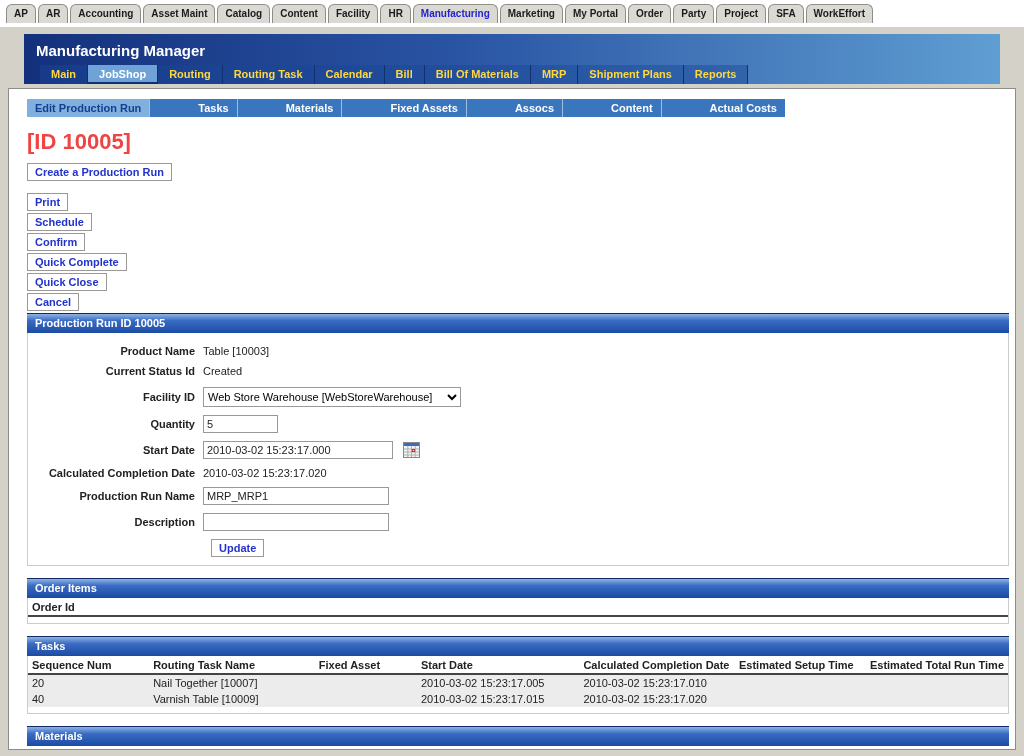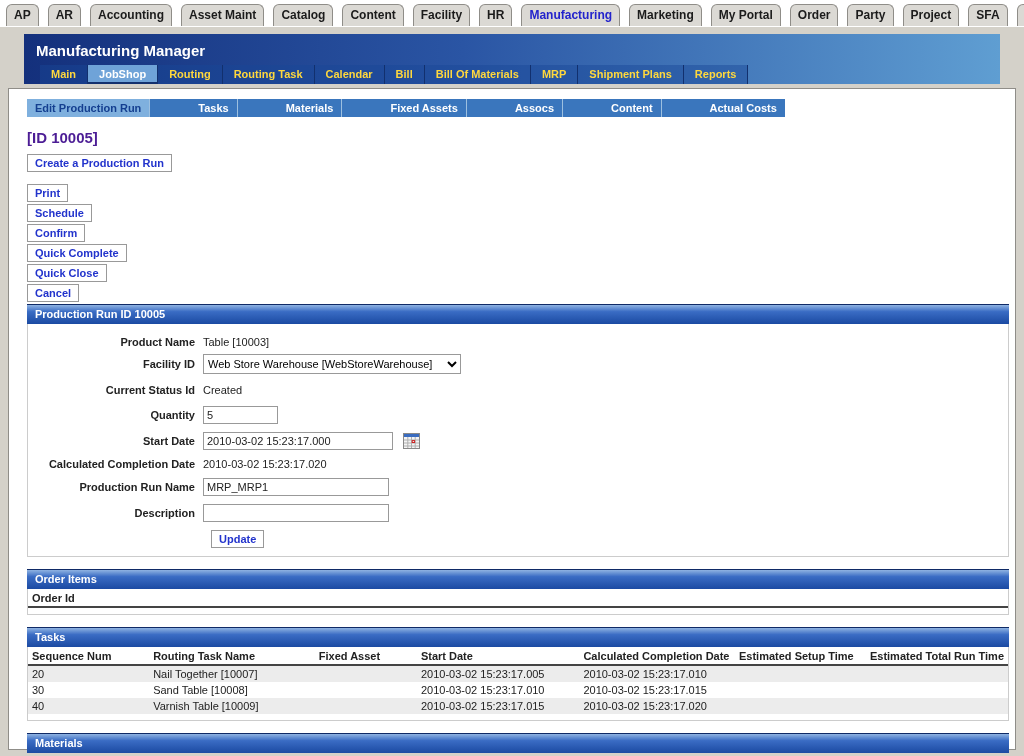--- a/index.html
+++ b/index.html
@@ -7,23 +7,23 @@
   body {
     width:1024px; height:756px; overflow:hidden;
     background:#d4d1c9;
     font-family:"Liberation Sans", sans-serif;
     font-size:11px; color:#222;
   }
 
   
   .app-tabbar { background:#ffffff; padding:4px 0 0 6px; white-space:nowrap; height:27px; }
   .app-tab {
-    display:inline-block; padding:3px 7px 4px 7px; margin-right:9px;
+    display:inline-block; padding:3px 7px 4px 7px; margin-right:2px;
     background:#dbd9d4; border:1px solid #8f8d88; border-bottom:none;
-    border-radius:6px 6px 0 0; font-weight:bold; font-size:12px; color:#1b1b1b;
+    border-radius:6px 6px 0 0; font-weight:bold; font-size:10px; color:#1b1b1b;
     cursor:pointer;
   }
   .app-tab.selected { color:#2323cc; }
   .tab-underlay { height:7px; background:#d4d1c9; }
 
   
   .app-header { margin:0 24px; background:linear-gradient(90deg,#14307c 0%,#2a55a4 45%,#5f9ed2 100%); }
   .app-title { color:#ffffff; font-size:15px; font-weight:bold; padding:8px 0 6px 12px; }
   .app-menu { display:flex; padding-left:16px; }
   .menu-item {
@@ -40,21 +40,21 @@
 
   
   .subnav { display:inline-flex; background:#3a76bd;gap:40px; }
   .subnav-item {
     color:#ffffff; font-weight:bold; font-size:11px; padding:3px 8px;
     border-right:1px solid #9dc0e0; cursor:pointer; white-space:nowrap;
   }
   .subnav-item:last-child { border-right:none; }
   .subnav-item.selected { background:#7fb0de; color:#143f90; }
 
-  .page-title { color:#4c1d95; font-size:15px; font-weight:bold; margin:12px 0 8px 0; }
+  .page-title { color:#ef4444; font-size:22px; font-weight:bold; margin:12px 0 8px 0; }
 
   
   .btn {
     display:inline-block; background:#ffffff; border:1px solid #999;
     color:#2233cc; font-weight:bold; font-size:11px; padding:2px 7px;
     cursor:pointer; font-family:"Liberation Sans",sans-serif;
   }
   .btn-stack .btn { display:table; margin-bottom:2px; }
   .create-row { margin-bottom:12px; }
 
@@ -147,29 +147,29 @@
   
   <div class="section-bar">Production Run ID 10005</div>
   <div class="section-body form-body">
 
     <div class="form-row">
       <span class="form-label">Product Name</span>
       <span class="form-static">Table [10003]</span>
     </div>
 
     <div class="form-row" style="margin-bottom:8px;">
+      <span class="form-label">Current Status Id</span>
+      <span class="form-static">Created</span>
+    </div>
+
+    <div class="form-row" style="margin-bottom:8px;">
       <span class="form-label">Facility ID</span>
       <select>
         <option>Web Store Warehouse [WebStoreWarehouse]</option>
       </select>
-    </div>
-
-    <div class="form-row" style="margin-bottom:8px;">
-      <span class="form-label">Current Status Id</span>
-      <span class="form-static">Created</span>
     </div>
 
     <div class="form-row" style="margin-bottom:8px;">
       <span class="form-label">Quantity</span>
       <input type="text" class="w75" value="5" style="">
     </div>
 
     <div class="form-row" style="margin-bottom:6px;">
       <span class="form-label">Start Date</span>
       <input type="text" class="w190" value="2010-03-02 15:23:17.000" style="">
@@ -242,29 +242,20 @@
       <tbody>
         <tr class="alt">
           <td>20</td>
           <td>Nail Together [10007]</td>
           <td></td>
           <td>2010-03-02 15:23:17.005</td>
           <td>2010-03-02 15:23:17.010</td>
           <td></td>
           <td></td>
         </tr>
-        <tr>
-          <td>30</td>
-          <td>Sand Table [10008]</td>
-          <td></td>
-          <td>2010-03-02 15:23:17.010</td>
-          <td>2010-03-02 15:23:17.015</td>
-          <td></td>
-          <td></td>
-        </tr>
         <tr class="alt">
           <td>40</td>
           <td>Varnish Table [10009]</td>
           <td></td>
           <td>2010-03-02 15:23:17.015</td>
           <td>2010-03-02 15:23:17.020</td>
           <td></td>
           <td></td>
         </tr>
       </tbody>

